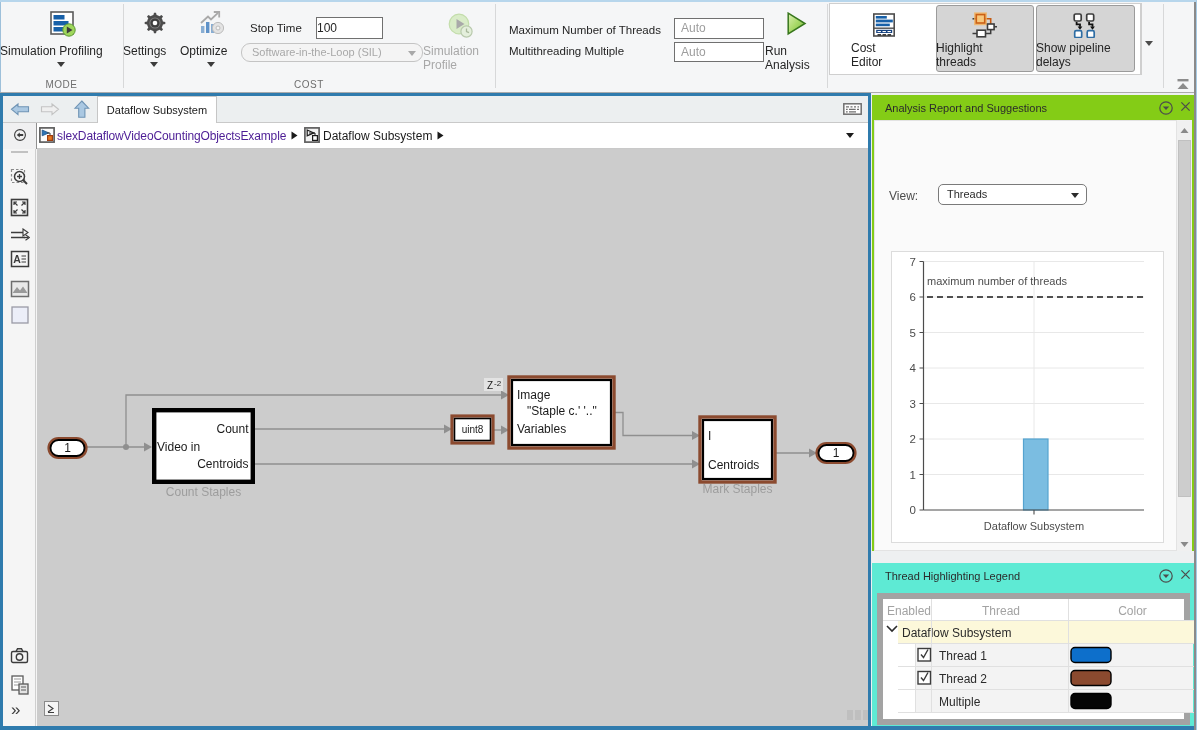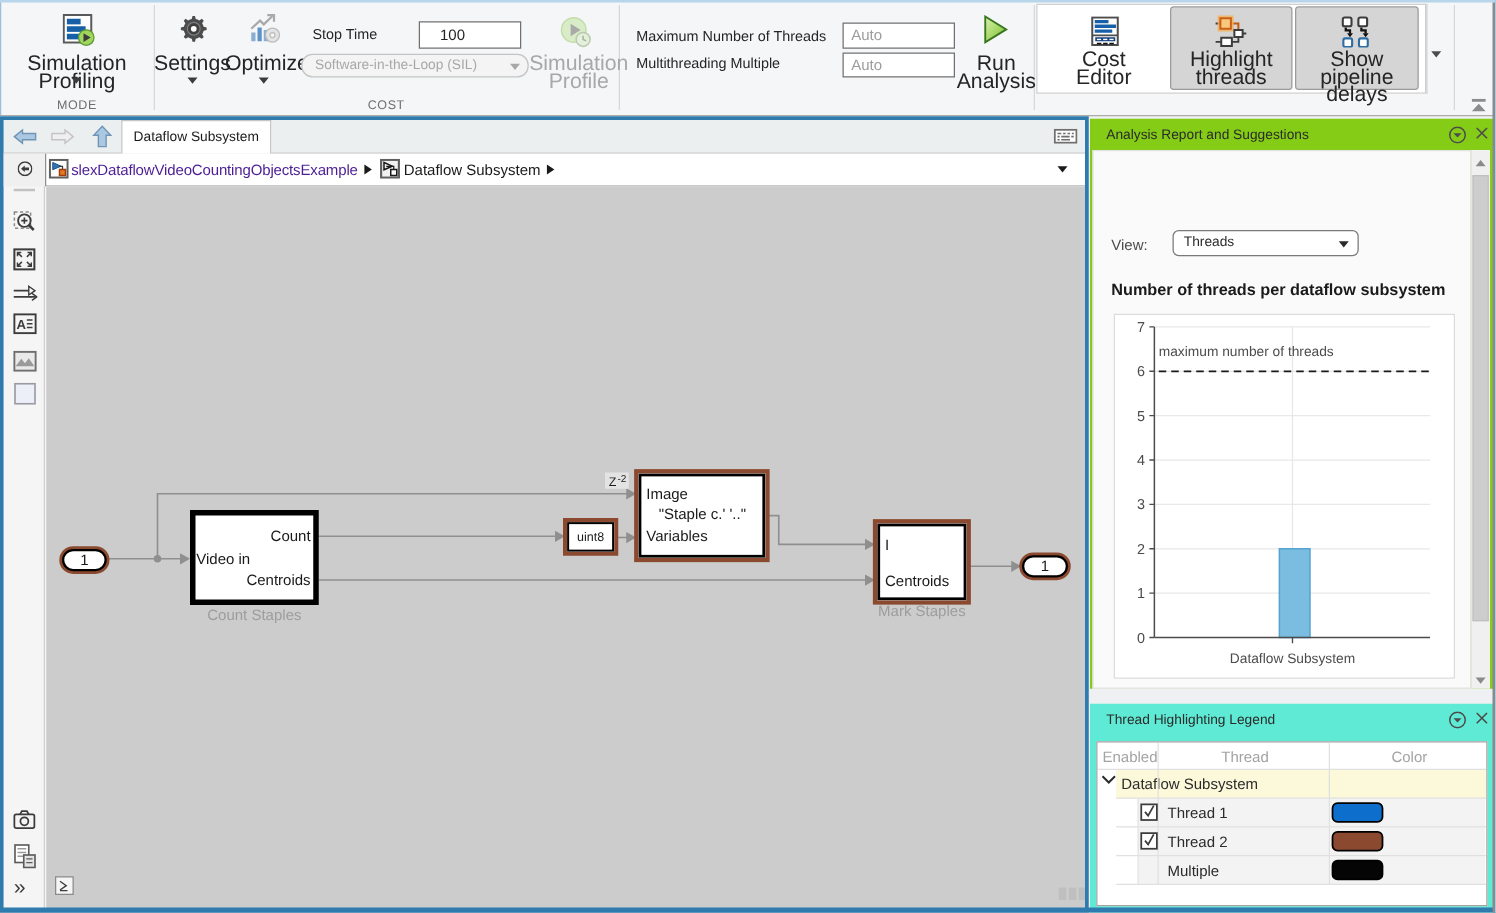--- a/index.html
+++ b/index.html
@@ -1,18 +1,18 @@
 <!DOCTYPE html>
 <html><head><meta charset="utf-8">
 <style>
 *{margin:0;padding:0;box-sizing:border-box}
 html,body{width:1197px;height:730px;overflow:hidden;background:#eef0f1;font-family:"Liberation Sans",sans-serif}
 .abs{position:absolute}
 .rlbl{position:absolute;font-size:10px;color:#6e6e6e;text-align:center;letter-spacing:.5px}
-.rtxt{position:absolute;font-size:17px;color:#252525;text-align:center;line-height:14px}
+.rtxt{position:absolute;font-size:12px;color:#252525;text-align:left;line-height:14px}
 .sep{position:absolute;top:4px;bottom:4px;width:1px;background:#d7d8d9}
 .caret{position:absolute;width:0;height:0;border-left:4px solid transparent;border-right:4px solid transparent;border-top:5px solid #3c3c3c}
 </style></head>
 <body>
 <div class="abs" style="left:0;top:0;width:1197px;height:2px;background:#b7d6ec;z-index:50"></div>
 <div class="abs" style="left:1194px;top:2px;width:1.5px;height:728px;background:#8a8a8a;z-index:50"></div>
 <div class="abs" style="left:1195.5px;top:0;width:1.5px;height:730px;background:#a7cbe5;z-index:51"></div>
 
 <div class="abs" id="ribbon" style="left:0;top:0;width:1197px;height:93px;background:#f5f6f7;border-bottom:1px solid #ababab">
   <div class="abs" style="left:0;top:0;width:1px;height:92px;background:#9dc0da"></div>
@@ -50,21 +50,21 @@
     <rect x="12" y="13" width="3.4" height="9" fill="#89aed3"></rect>
     <path d="M2 12 L9 5.5 L12 8.5 L19 1.8" stroke="#a9a9a9" stroke-width="1.8" fill="none"></path>
     <path d="M14.8 1 L20.2 1 L20.2 6.4" stroke="#a9a9a9" stroke-width="1.8" fill="none"></path>
     <circle cx="19" cy="17" r="5.6" fill="#e3e3e3" stroke="#bcbcbc"></circle>
     <circle cx="19" cy="17" r="2" fill="#f5f5f5" stroke="#bcbcbc"></circle>
   </svg>
   <div class="rtxt" style="left:180px;top:44px;width:62px">Optimize</div>
   <div class="caret" style="left:207px;top:62px"></div>
 
   <div class="abs" style="left:250px;top:22px;font-size:11.5px;color:#252525">Stop Time</div>
-  <div class="abs" style="left:335px;top:17px;width:82px;height:22px;background:#fff;border:1px solid #707070;font-size:12px;color:#252525;line-height:20px;padding-left:16px">100</div>
+  <div class="abs" style="left:316px;top:17px;width:67px;height:22px;background:#fff;border:1px solid #707070;font-size:12px;color:#252525;line-height:20px;padding-left:0">100</div>
   <div class="abs" style="left:241px;top:43px;width:182px;height:19px;background:#f4f4f4;border:1px solid #c4c4c4;border-radius:9px;font-size:11px;color:#a8a8a8;line-height:17px;padding-left:10px">Software-in-the-Loop (SIL)
     <span class="caret" style="left:166px;top:7px;border-top-color:#a8a8a8"></span>
   </div>
 
   <svg class="abs" style="left:448px;top:13px" width="28" height="28" viewBox="0 0 28 28">
     <circle cx="11" cy="11" r="9.8" fill="#d9ecc8" stroke="#c3ddab" stroke-width="1.2"></circle>
     <path d="M8.5 6 L16.5 11 L8.5 16 Z" fill="#a9a9a9"></path>
     <circle cx="18.5" cy="18.5" r="5.6" fill="#e4efdc" stroke="#b9c9ad" stroke-width="1.2"></circle>
     <path d="M18.5 15.5 L18.5 18.5 L21 19.7" stroke="#a9b89c" stroke-width="1.3" fill="none"></path>
   </svg>
@@ -306,21 +306,20 @@
   </svg>
   <svg class="abs" style="left:308px;top:6px" width="11" height="11" viewBox="0 0 12 12">
     <path d="M1.5 1.5 L10.5 10.5 M10.5 1.5 L1.5 10.5" stroke="#4c4c4c" stroke-width="1.4"></path>
   </svg>
 
   <div class="abs" style="left:2px;top:25px;width:303px;height:431px;background:#fafafa;border:1px solid #e3e3e3"></div>
   <div class="abs" style="left:17px;top:94px;font-size:12px;color:#4c4c4c">View:</div>
   <div class="abs" style="left:66px;top:89px;width:149px;height:21px;background:#fff;border:1px solid #7a7a7a;border-radius:5px;font-size:11px;color:#2b2b2b;line-height:19px;padding-left:8px">Threads
     <span class="caret" style="left:132px;top:8px;border-top-color:#2b2b2b"></span>
   </div>
-  <div class="abs" style="left:17px;top:129px;font-size:13px;font-weight:bold;color:#1a1a1a">Number of threads per dataflow subsystem</div>
 
   <div class="abs" style="left:19px;top:156px;width:273px;height:292px;background:#fff;border:1px solid #dcdcdc">
     <svg width="271" height="290" viewBox="0 0 271 290">
       <g stroke="#e8e8e8" stroke-width="1">
         <path d="M31.5 9.5 H252"></path>
           <path d="M31.5 45 H252"></path>
           <path d="M31.5 80.5 H252"></path>
           <path d="M31.5 116 H252"></path>
         <path d="M31.5 151.5 H252"></path>
           <path d="M31.5 187 H252"></path>
@@ -363,21 +362,21 @@
 <div class="abs" id="panel2" style="left:872px;top:563px;width:325px;height:167px;background:#5eead4">
   <div class="abs" style="left:13px;top:7px;font-size:11px;color:#2b2b2b">Thread Highlighting Legend</div>
   <svg class="abs" style="left:287px;top:6px" width="14" height="14" viewBox="0 0 14 14">
     <circle cx="7" cy="7" r="6.2" fill="none" stroke="#4c4c4c" stroke-width="1.2"></circle>
     <path d="M3.8 5.5 L7 9 L10.2 5.5 Z" fill="#4c4c4c"></path>
   </svg>
   <svg class="abs" style="left:308px;top:6px" width="11" height="11" viewBox="0 0 12 12">
     <path d="M1.5 1.5 L10.5 10.5 M10.5 1.5 L1.5 10.5" stroke="#4c4c4c" stroke-width="1.4"></path>
   </svg>
 
-  <div class="abs" style="left:5px;top:30px;width:313px;height:132px;background:#fff;border:1px solid #a3a3a3">
+  <div class="abs" style="left:5px;top:30px;width:313px;height:132px;background:#fff;border:6px solid #a3a3a3">
     <svg width="311" height="130" viewBox="0 0 311 130">
       <g font-size="12" fill="#a3a3a3" text-anchor="middle">
         <text x="26" y="15.5">Enabled</text>
           <text x="118" y="15.5">Thread</text>
           <text x="249.5" y="15.5">Color</text>
       </g>
       <rect x="15" y="22" width="296" height="23" fill="#fcf8da"></rect>
       <path d="M4 27 L9 32 L14 27" stroke="#2b2b2b" stroke-width="1.6" fill="none"></path>
       <text x="19" y="37.5" font-size="12" fill="#2b2b2b">Dataflow Subsystem</text>
       <g fill="#f3f3f3">

